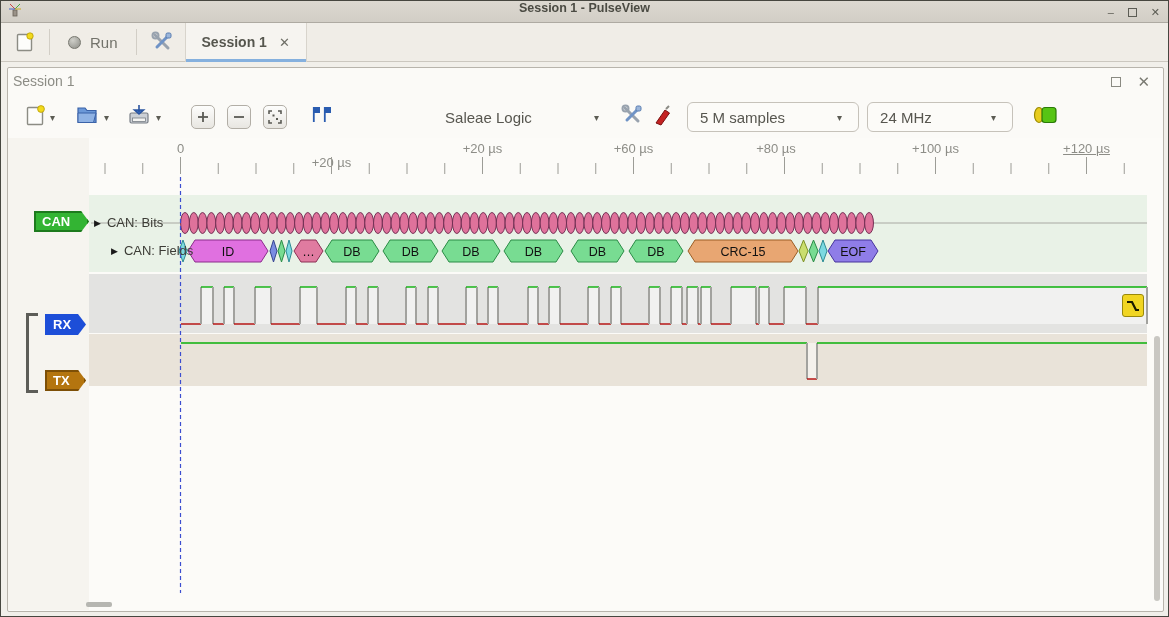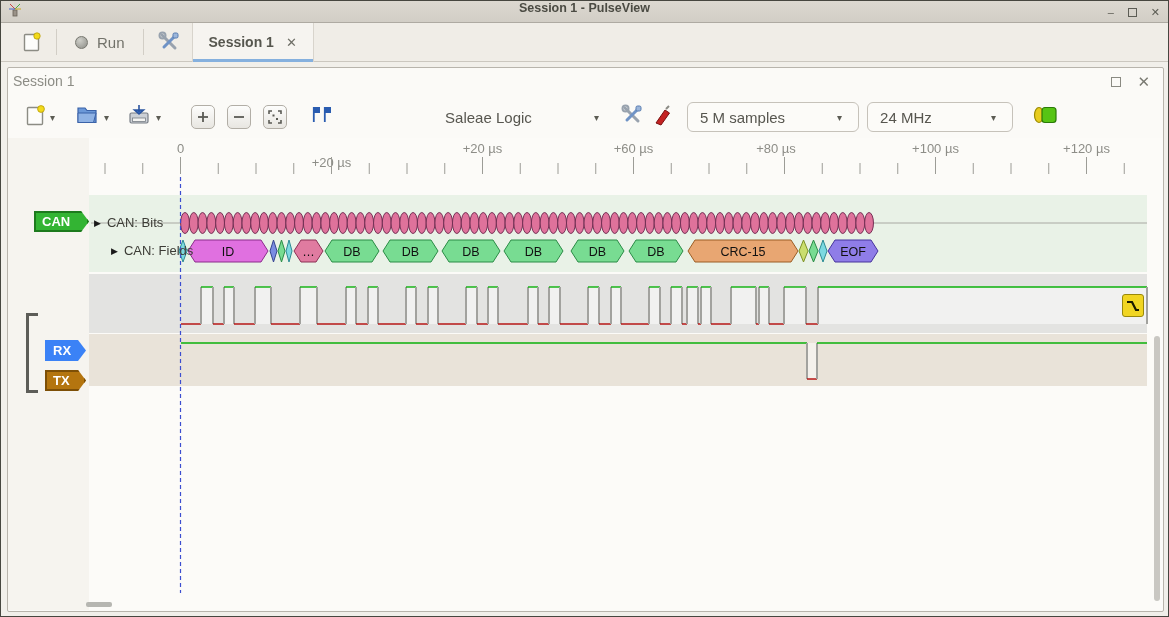--- a/index.html
+++ b/index.html
@@ -8,21 +8,21 @@
   .abs{position:absolute;}
 
   
   .titlebar{position:absolute;left:0;top:0;width:100%;height:22px;background:linear-gradient(#dcd8d0,#d2cec6);border-bottom:1px solid #aeaaa2;display:flex;align-items:flex-start;}
   .titlebar .title{position:absolute;left:0;right:0;text-align:center;font-size:12.5px;font-weight:bold;color:#4b4b43;}
   .win-controls{position:absolute;right:8px;top:0;height:22px;display:flex;align-items:center;gap:14px;}
   .win-controls span{color:#5c5c54;font-size:11px;line-height:1;cursor:default;}
   .win-box{width:9px;height:9px;border:1.5px solid #5c5c54;display:inline-block;}
 
   
-  .main-toolbar{position:absolute;left:0;top:22px;width:100%;height:39px;background:#f0ede7;border-bottom:1px solid #cbc7bf;display:flex;align-items:center;padding-left:15px;}
+  .main-toolbar{position:absolute;left:0;top:22px;width:100%;height:39px;background:#f0ede7;border-bottom:1px solid #cbc7bf;display:flex;align-items:center;padding-left:8px;}
   .tbtn{display:flex;align-items:center;justify-content:center;height:30px;padding:0 6px;}
   .sep{width:1px;height:26px;background:#d2cec6;margin:0 8px;}
   .run-btn{display:flex;align-items:center;gap:9px;padding:0 10px;}
   .run-ball{width:13px;height:13px;border-radius:50%;background:radial-gradient(circle at 35% 30%,#cfcfc9,#8d8d87);border:1px solid #77776f;}
   .run-label{font-size:15px;color:#72726a;}
   .tab{position:relative;height:39px;display:flex;align-items:center;padding:0 16px;background:#f6f4f0;border-left:1px solid #d8d4cc;border-right:1px solid #d8d4cc;margin-left:6px;}
   .tab-label{font-size:14px;font-weight:bold;color:#56564e;}
   .tab-close{margin-left:12px;font-size:13px;color:#6e6e66;}
   .tab-underline{position:absolute;left:0;right:0;bottom:0;height:3px;background:#85b0de;}
 
@@ -45,21 +45,21 @@
   .tracebg{left:88px;top:137px;width:1074px;height:472px;background:#fcfbf8;}
   .row-decoder{left:88px;top:194px;width:1058px;height:77px;background:#e9f2e7;}
   .row-rx{left:88px;top:273px;width:1058px;height:59px;background:#e3e3e1;}
   .row-tx{left:88px;top:333px;width:1058px;height:52px;background:#e9e3d9;}
 
   #ruler-labels span{position:absolute;transform:translateX(-50%);font-size:13px;color:#8d8d87;white-space:nowrap;}
   svg.overlay{position:absolute;left:0;top:0;width:1169px;height:617px;pointer-events:none;}
 
   .sigtag{position:absolute;height:21px;display:flex;align-items:center;color:#fff;font-size:13px;font-weight:bold;padding:0 5px 0 8px;clip-path:polygon(0 0,calc(100% - 8px) 0,100% 50%,calc(100% - 8px) 100%,0 100%);}
   .tag-can{left:33px;top:210px;width:55px;background:#33b433;box-shadow:inset 0 0 0 2px #1d7a1d;}
-  .tag-rx{left:44px;top:313px;width:41px;background:#3b82f6;margin-top:26px;}
+  .tag-rx{left:44px;top:313px;width:41px;background:#1d4ed8;}
   .tag-tx{left:44px;top:369px;width:41px;background:#b4750f;box-shadow:inset 0 0 0 2px #7d4f06;}
   .rowlabel{position:absolute;font-size:13px;color:#3c3c36;white-space:nowrap;}
   .rowlabel .arr{font-size:9px;color:#1a1a1a;margin-right:6px;vertical-align:1px;}
   .bracket{position:absolute;left:25px;top:312px;width:12px;height:80px;border-left:3px solid #5d5d58;border-top:3px solid #5d5d58;border-bottom:3px solid #5d5d58;}
 
   .trig-badge{position:absolute;left:1121px;top:293px;width:22px;height:23px;background:#f1d522;border:1.5px solid #99880a;border-radius:3px;display:flex;align-items:center;justify-content:center;}
 
   .hscroll{position:absolute;left:85px;top:601px;width:26px;height:5px;background:#b6b6b1;border-radius:2px;}
   .vscroll{position:absolute;left:1153px;top:335px;width:6px;height:265px;background:#c9c7c2;border-radius:3px;}
 </style>
@@ -209,21 +209,21 @@
   <div class="abs row-rx"></div>
   <div class="abs row-tx"></div>
 
   <div id="ruler-labels" class="abs" style="left:0;top:140px;width:100%;height:15px">
       <span style="left: 179.5px;">0</span>
       <span style="left: 330.5px; margin-top: 14px;">+20 µs</span>
       <span style="left: 481.5px;">+20 µs</span>
       <span style="left: 632.5px;">+60 µs</span>
       <span style="left: 775px; text-align: right;">+80 µs</span>
       <span style="left: 934.5px;">+100 µs</span>
-      <span style="left: 1085.5px;">+120 µs</span>
+      <span style="left: 1085.5px; text-decoration: underline;">+120 µs</span>
     </div>
 
   <svg class="overlay" viewBox="0 0 1169 617">
     <g id="g-ruler">
         <line x1="104" y1="162" x2="104" y2="173" stroke="#9c9c96" stroke-width="1"></line>
         <line x1="141.75" y1="162" x2="141.75" y2="173" stroke="#9c9c96" stroke-width="1"></line>
         <line x1="179.5" y1="156" x2="179.5" y2="173" stroke="#9c9c96" stroke-width="1"></line>
         <line x1="217.25" y1="162" x2="217.25" y2="173" stroke="#9c9c96" stroke-width="1"></line>
         <line x1="255" y1="162" x2="255" y2="173" stroke="#9c9c96" stroke-width="1"></line>
         <line x1="292.75" y1="162" x2="292.75" y2="173" stroke="#9c9c96" stroke-width="1"></line>

